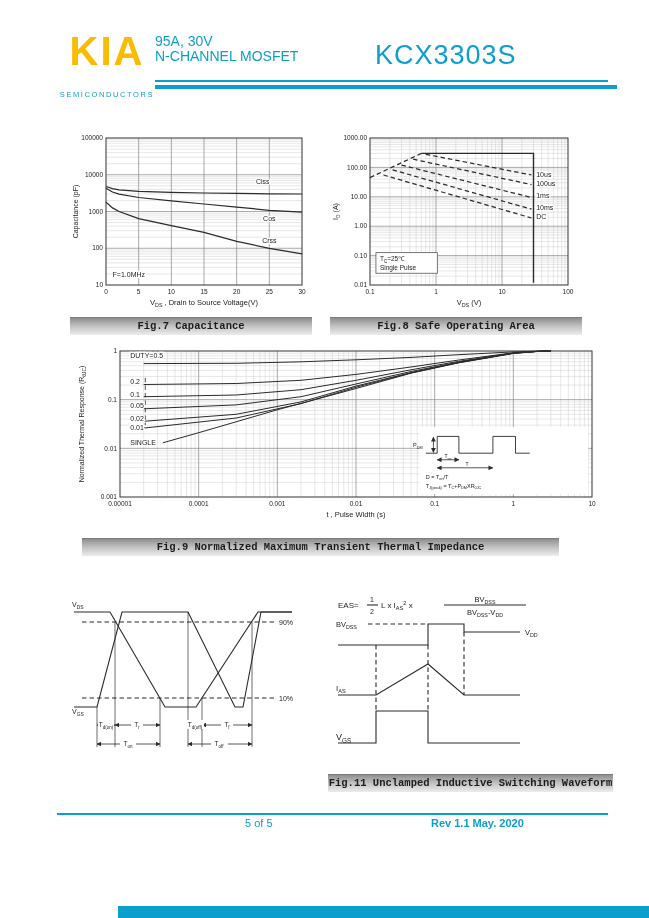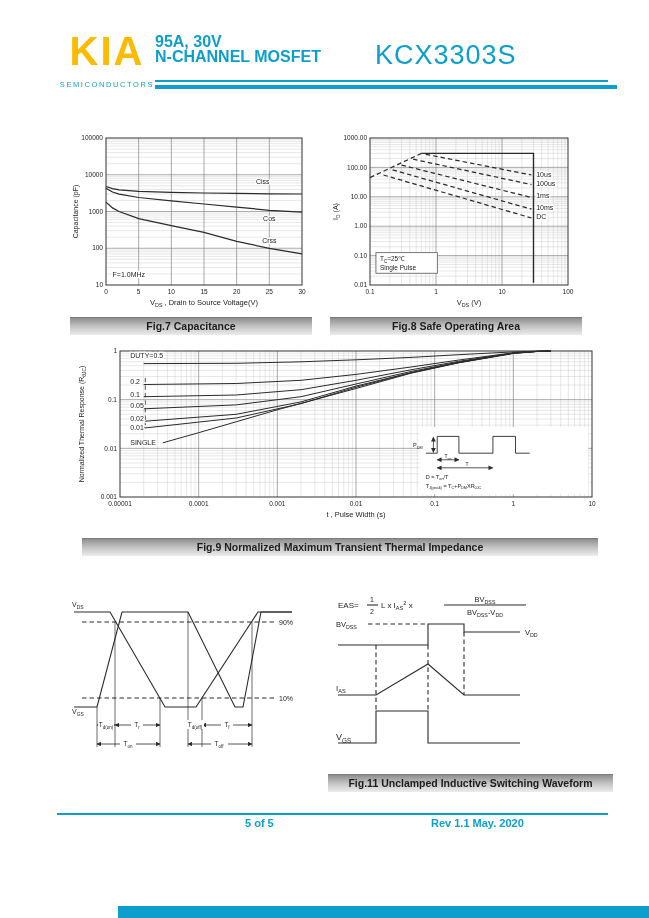--- a/index.html
+++ b/index.html
@@ -3,35 +3,35 @@
 <meta charset="utf-8">
 <style>
   :root{ --accent:#0C9FCE; --gold:#FBBB00; }
   html,body{margin:0;padding:0;background:#888;}
   body{font-family:"Liberation Sans", sans-serif;}
   .page{position:relative;width:649px;height:918px;background:#fff;margin:0 auto;overflow:hidden;padding-left:27px;}
   .abs{position:absolute;}
   
   .logo{left:57px;top:30px;width:100px;text-align:center;}
   .logo-kia{font-size:40px;font-weight:bold;color:var(--gold);letter-spacing:2px;line-height:42px;}
-  .logo-sub{font-size:7.5px;color:var(--accent);letter-spacing:1.6px;margin-top:8px;}
-  .specs{left:155px;top:34px;color:var(--accent);font-weight:bold;font-size:16px;line-height:15px;}
+  .logo-sub{font-size:7.5px;color:var(--accent);letter-spacing:1.6px;margin-top:18px;}
+  .specs{left:155px;top:34px;color:var(--accent);font-weight:normal;font-size:14px;line-height:15px;}
   .partno{left:375px;top:40px;color:var(--accent);font-size:27px;letter-spacing:1px;}
   .rule1{left:155px;top:80px;width:453px;height:2px;background:var(--accent);}
   .rule2{left:155px;top:85px;width:462px;height:4px;background:var(--accent);}
   
   .fig{position:absolute;}
   .cap{height:17px;line-height:17px;text-align:center;font-size:10.5px;font-weight:bold;color:#1c1c1c;
        background:linear-gradient(180deg,#8e8e8e 0%,#c2c2c2 48%,#ececec 100%);
-       border-top:1px solid #7c7c7c;}
+       border-top:1px solid #7c7c7c;font-family:Liberation Mono, monospace;}
   svg{display:block;font-family:"Liberation Sans", sans-serif;}
   svg text{fill:#222;}
   
   .f-line{left:57px;top:813px;width:551px;height:2px;background:var(--accent);}
-  .f-page{left:245px;top:817px;color:var(--accent);font-weight:bold;font-size:11px;}
+  .f-page{left:245px;top:817px;color:var(--accent);font-weight:normal;font-size:11px;}
   .f-rev{left:385px;top:817px;color:var(--accent);font-weight:bold;font-size:11px;margin-left:46px;}
   .f-bar{left:118px;top:906px;width:531px;height:12px;background:var(--accent);}
 </style>
 </head>
 <body>
 
 <svg width="0" height="0" style="position:absolute" aria-hidden="true">
   <defs>
     <marker id="ah" viewBox="0 0 6 6" refX="5.5" refY="3" markerWidth="6" markerHeight="6" orient="auto-start-reverse">
       <path d="M0,0L6,3L0,6z" fill="#2b2b2b"></path>
@@ -367,21 +367,21 @@
           <line x1="357.408" y1="92.14" x2="357.408" y2="107.47" stroke="#2b2b2b" stroke-width="0.8" marker-start="url(#ah)" marker-end="url(#ah)"></line>
           <line x1="361.184" y1="114.77" x2="382.89599999999996" y2="114.77" stroke="#2b2b2b" stroke-width="0.8" marker-start="url(#ah)" marker-end="url(#ah)"></line>
           <line x1="361.184" y1="122.80000000000001" x2="416.88" y2="122.80000000000001" stroke="#2b2b2b" stroke-width="0.8" marker-start="url(#ah)" marker-end="url(#ah)"></line>
           <text x="346.552" y="102.36" text-anchor="end" font-size="5.5"><tspan dy="0.00">P</tspan><tspan dy="1.54" font-size="3.8">DM</tspan></text>
           <text x="372.03999999999996" y="113.31" text-anchor="middle" font-size="5"><tspan dy="0.00">T</tspan><tspan dy="1.40" font-size="3.5">on</tspan></text>
           <text x="390.92" y="121.34" text-anchor="middle" font-size="5"><tspan dy="0.00">T</tspan></text>
           <text x="349.856" y="133.75" text-anchor="start" font-size="5.5"><tspan dy="0.00">D = T</tspan><tspan dy="1.54" font-size="3.8">on</tspan><tspan dy="-1.54">/T</tspan></text>
           <text x="349.856" y="142.51000000000002" text-anchor="start" font-size="5.5"><tspan dy="0.00">T</tspan><tspan dy="1.54" font-size="3.8">J(peak)</tspan><tspan dy="-1.54"> = T</tspan><tspan dy="1.54" font-size="3.8">C</tspan><tspan dy="-1.54">+P</tspan><tspan dy="1.54" font-size="3.8">DM</tspan><tspan dy="-1.54">XR</tspan><tspan dy="1.54" font-size="3.8">θJC</tspan></text>
         </g>
       </svg>
-    <div class="cap" style="width:516px;margin-left:6px;margin-top:11px;">Fig.9 Normalized Maximum Transient Thermal Impedance</div>
+    <div class="cap" style="width:477px;margin-left:6px;margin-top:11px;">Fig.9 Normalized Maximum Transient Thermal Impedance</div>
   </div>
 
   <div class="fig" style="left:62px;top:592px;width:240px;">
     <svg viewBox="0 0 240 172" width="240" height="172">
         <g>
           <path d="M12.0,20.0L48.0,20.0L103.0,115.0L134.0,115.0L196.0,20.0L230.0,20.0" fill="none" stroke="#2b2b2b" stroke-width="1.1"></path>
           <path d="M12.0,115.0L35.0,115.0L60.0,20.0L126.0,20.0L173.0,115.0L181.0,115.0L199.0,20.0L230.0,20.0" fill="none" stroke="#2b2b2b" stroke-width="1.1"></path>
           <path d="M35.0,115.0L35.0,155.0" fill="none" stroke="#2b2b2b" stroke-width="0.7"></path>
           <path d="M53.0,30.0L53.0,155.0" fill="none" stroke="#2b2b2b" stroke-width="0.7"></path>
           <path d="M98.0,106.0L98.0,155.0" fill="none" stroke="#2b2b2b" stroke-width="0.7"></path>

